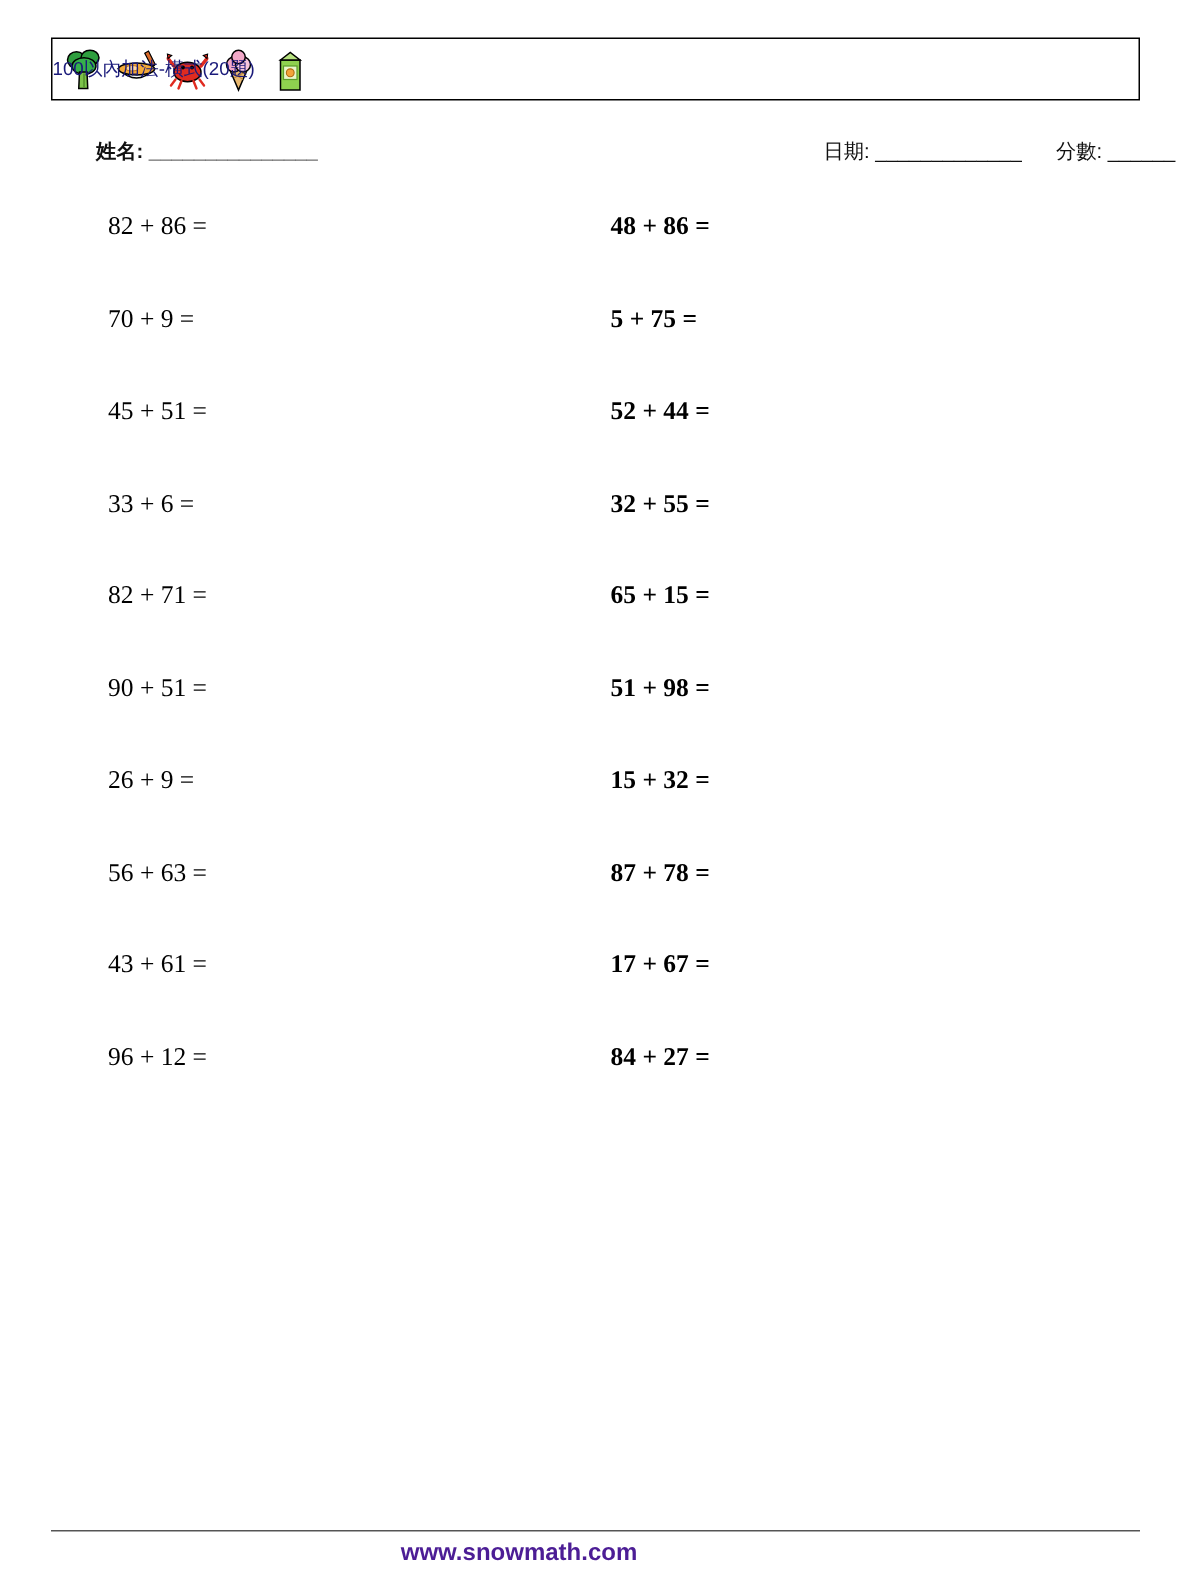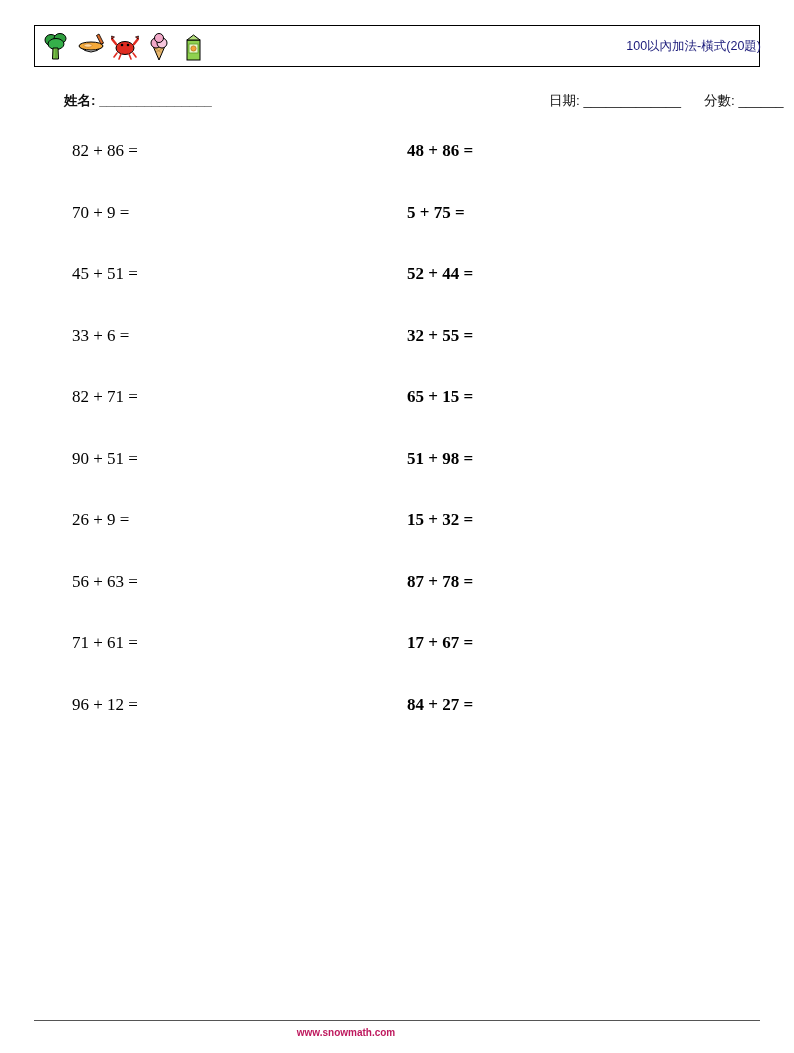--- a/index.html
+++ b/index.html
@@ -46,21 +46,21 @@
     height: 30px;
     display: block;
   }
   .header-title {
     position: absolute;
     left: 0;
     top: 0;
     width: 726px;
     height: 40px;
     line-height: 40px;
-    text-align: right;
+    text-align: left;
     font-family: "Liberation Sans", sans-serif;
     font-size: 12.5px;
     color: #1a1a7a;
     letter-spacing: 0px;
   }
 
   
   .info-row {
     position: absolute;
     left: 36px;
@@ -124,23 +124,23 @@
     height: 0;
     border-top: 1px solid #555555;
   }
   .footer-text {
     position: absolute;
     left: 0;
     top: 1027px;
     width: 692px;
     text-align: center;
     font-family: "Liberation Sans", sans-serif;
-    font-size: 10px;
+    font-size: 16px;
     font-weight: bold;
-    color: #be185d;
+    color: #4c1d95;
   }
 </style>
 </head>
 <body>
 
 <div class="page">
 
   <div class="header-box">
     <div class="icons">
 
@@ -198,21 +198,21 @@
   <div class="problems">
     <div class="col col-1">
       <div class="prob">82 + 86 =</div>
       <div class="prob">70 + 9 =</div>
       <div class="prob">45 + 51 =</div>
       <div class="prob">33 + 6 =</div>
       <div class="prob">82 + 71 =</div>
       <div class="prob">90 + 51 =</div>
       <div class="prob">26 + 9 =</div>
       <div class="prob">56 + 63 =</div>
-      <div class="prob">71 + 61 =</div>
+      <div class="prob">43 + 61 =</div>
       <div class="prob">96 + 12 =</div>
     </div>
     <div class="col col-2">
       <div class="prob">48 + 86 =</div>
       <div class="prob">5 + 75 =</div>
       <div class="prob">52 + 44 =</div>
       <div class="prob">32 + 55 =</div>
       <div class="prob">65 + 15 =</div>
       <div class="prob">51 + 98 =</div>
       <div class="prob">15 + 32 =</div>

